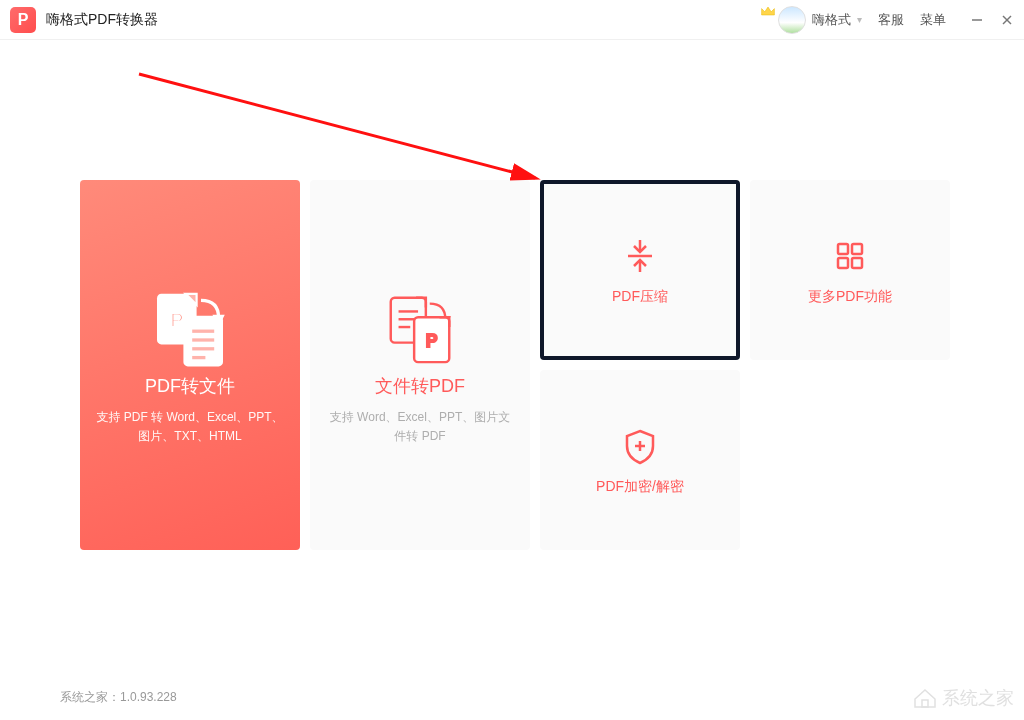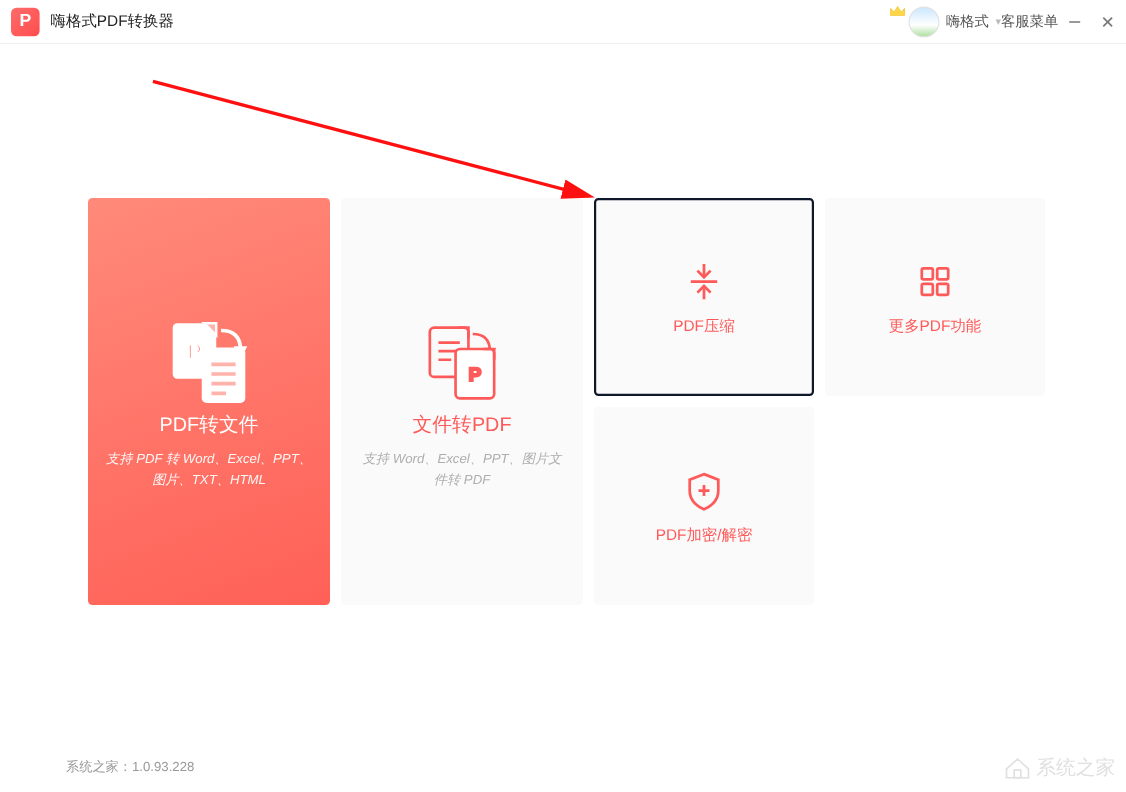--- a/index.html
+++ b/index.html
@@ -41,20 +41,21 @@
       font-size: 16px;
     }
     .app-title {
       font-size: 14px;
       color: #222;
       text-align: right;
     }
     .titlebar-right {
       display: flex;
       align-items: center;
+      gap: 16px;
     }
     .user-area {
       display: flex;
       align-items: center;
       gap: 6px;
     }
     .crown-icon {
       position: relative;
       width: 16px;
       height: 12px;
@@ -128,21 +129,20 @@
     }
     .card-big .card-title {
       font-size: 18px;
       font-weight: 500;
     }
     .card-desc {
       font-size: 12px;
       margin-top: 10px;
       line-height: 1.6;
       opacity: 0.95;
-      font-style: italic;
     }
     .card-big .card-desc {
       color: #fff;
       font-size: 12px;
     }
     .card-med .card-desc {
       color: #aaa;
     }
     .icon-wrap {
       width: 70px;
@@ -162,21 +162,21 @@
     }
     .small-card .icon-wrap {
       width: 44px;
       height: 44px;
     }
     .small-card .card-title {
       font-size: 14px;
       margin-top: 10px;
     }
     .card.highlighted {
-      border: 2px solid #0f172a;
+      border: 4px solid #0f172a;
     }
 
     .arrow-annotation {
       position: absolute;
       top: 70px;
       left: 135px;
       width: 410px;
       height: 120px;
       pointer-events: none;
       z-index: 5;

